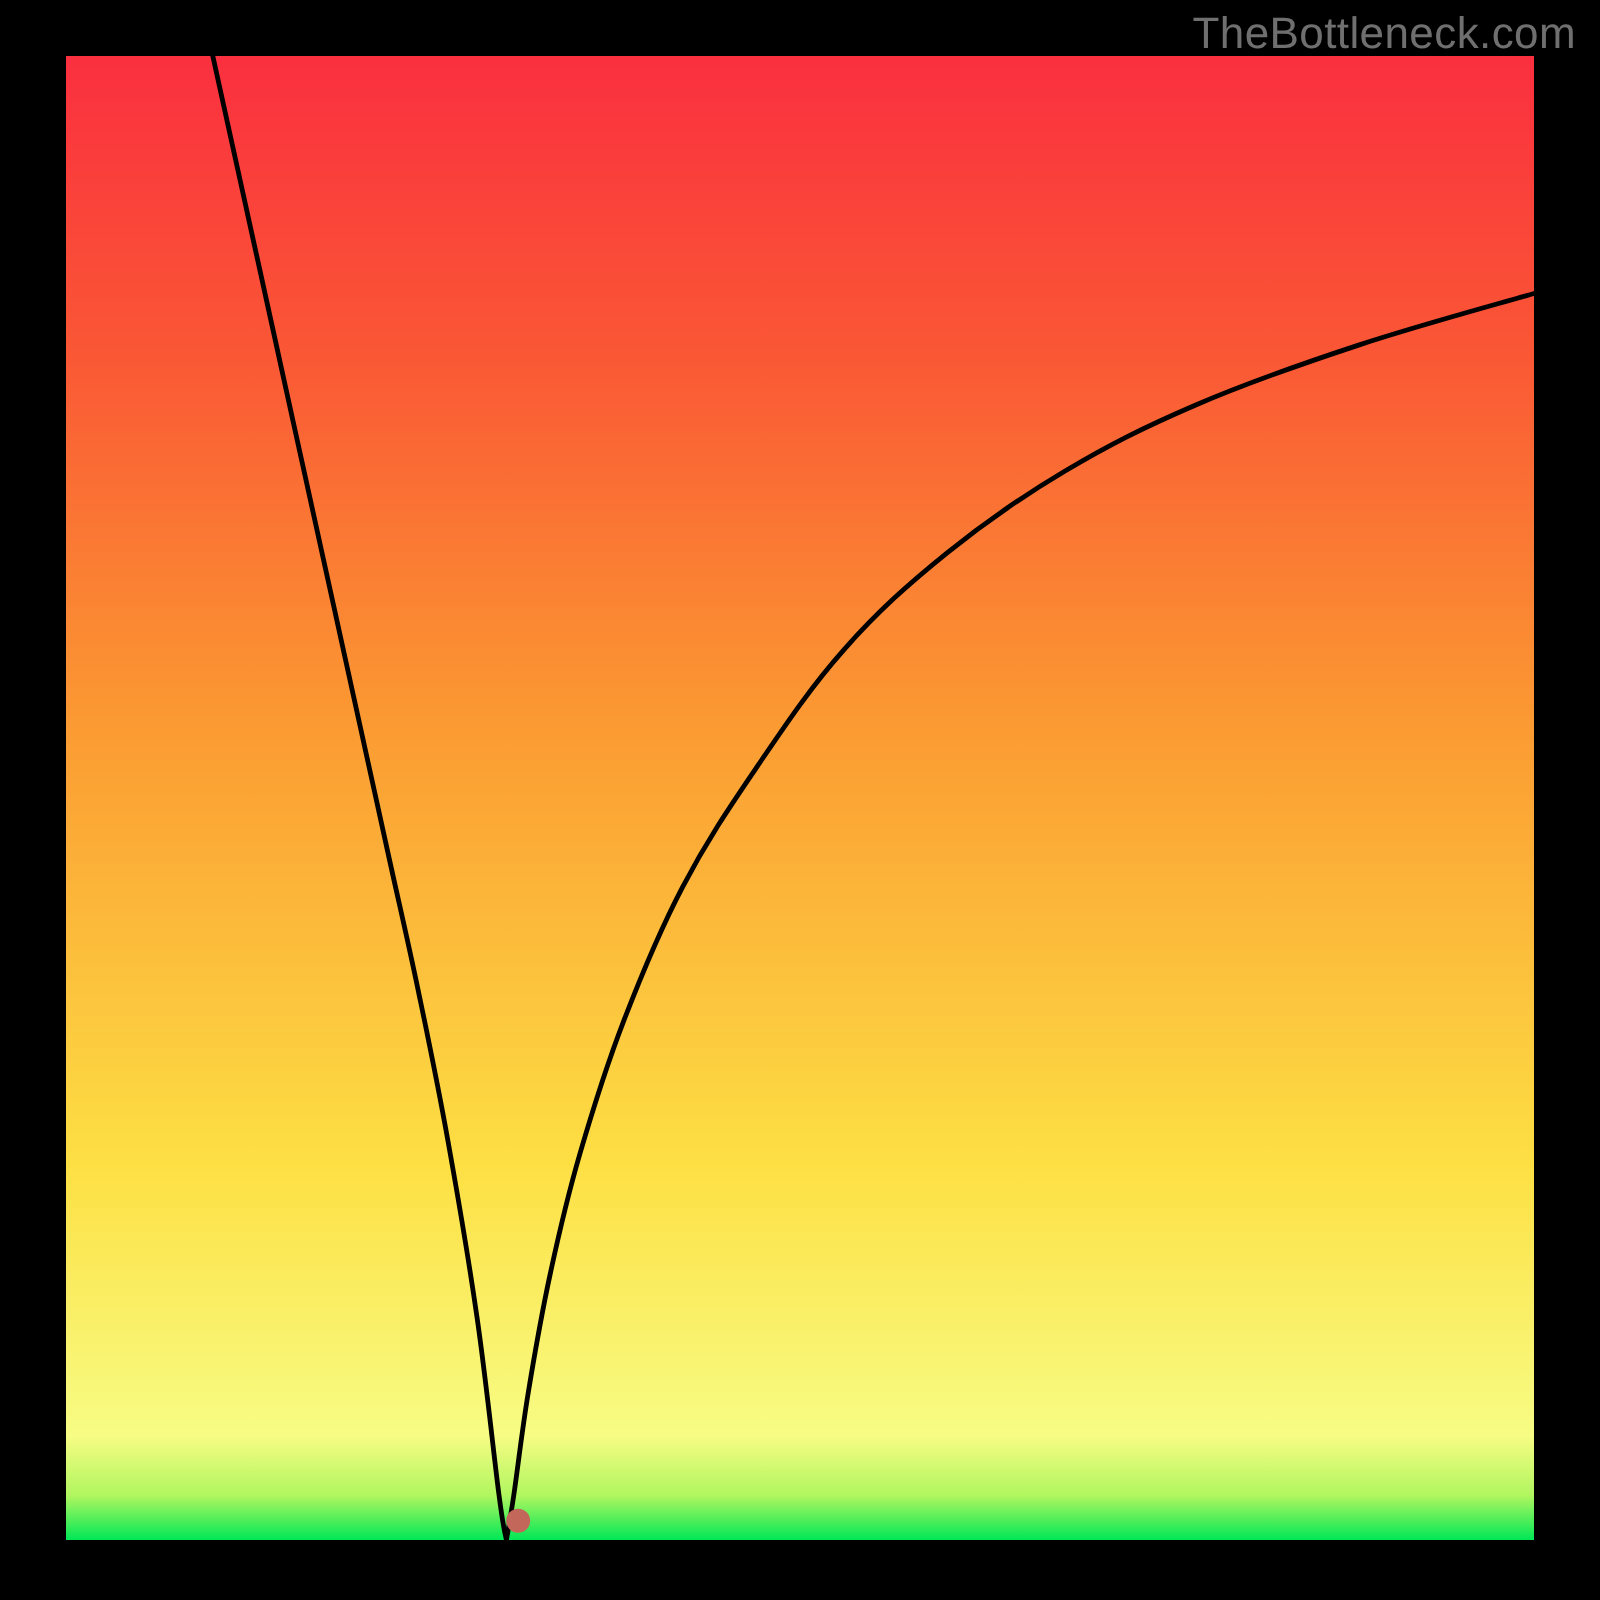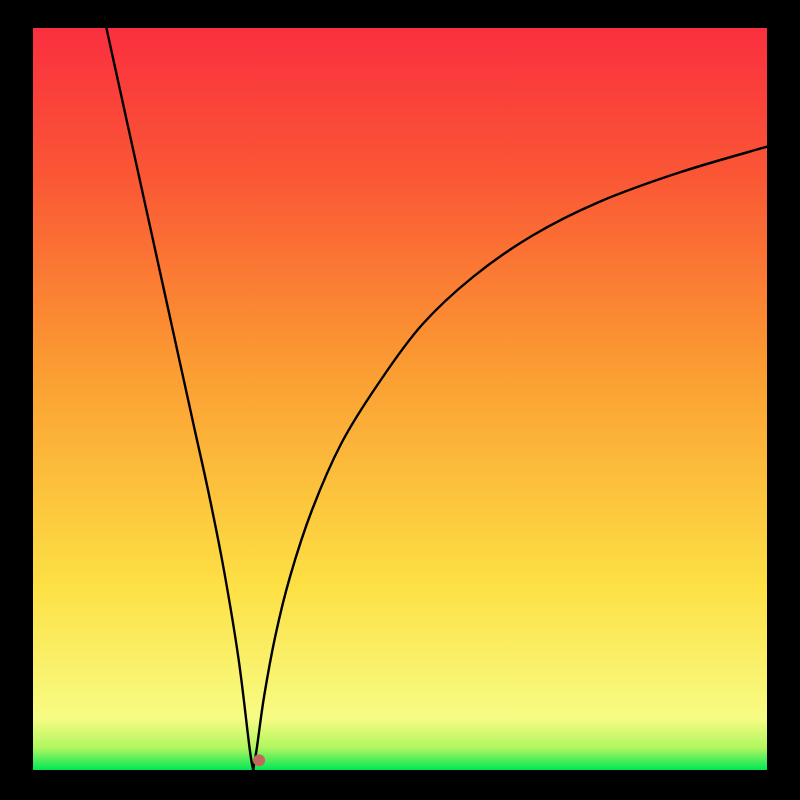--- a/index.html
+++ b/index.html
@@ -27,20 +27,21 @@
     z-index: 10;
   }
   svg {
     display: block;
   }
 </style>
 </head>
 <body>
 
 <div class="frame">
+  <div class="watermark">TheBottleneck.com</div>
   <svg id="chart-svg" width="800" height="800" viewBox="0 0 800 800">
     <defs>
       <linearGradient id="bg-grad" x1="0" y1="1" x2="0" y2="0">
           <stop offset="0.0%" stop-color="#00e756"></stop>
           <stop offset="3.0%" stop-color="#b0f65f"></stop>
           <stop offset="7.0%" stop-color="#f7fc84"></stop>
           <stop offset="25.0%" stop-color="#fde044"></stop>
           <stop offset="55.0%" stop-color="#fb9a32"></stop>
           <stop offset="80.0%" stop-color="#fa5735"></stop>
           <stop offset="100.0%" stop-color="#fa2f3f"></stop>

